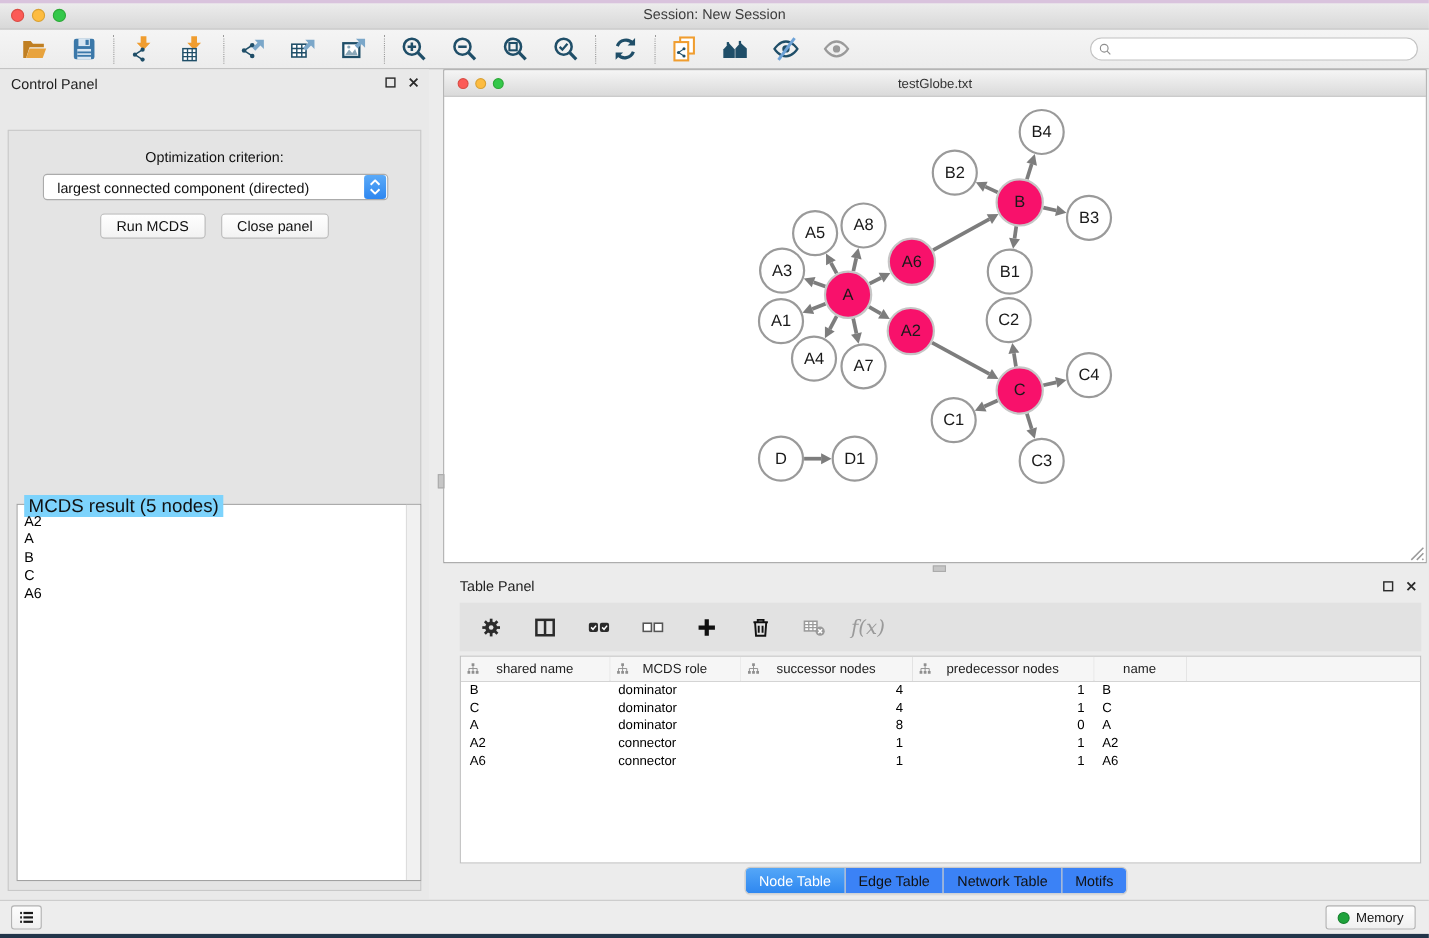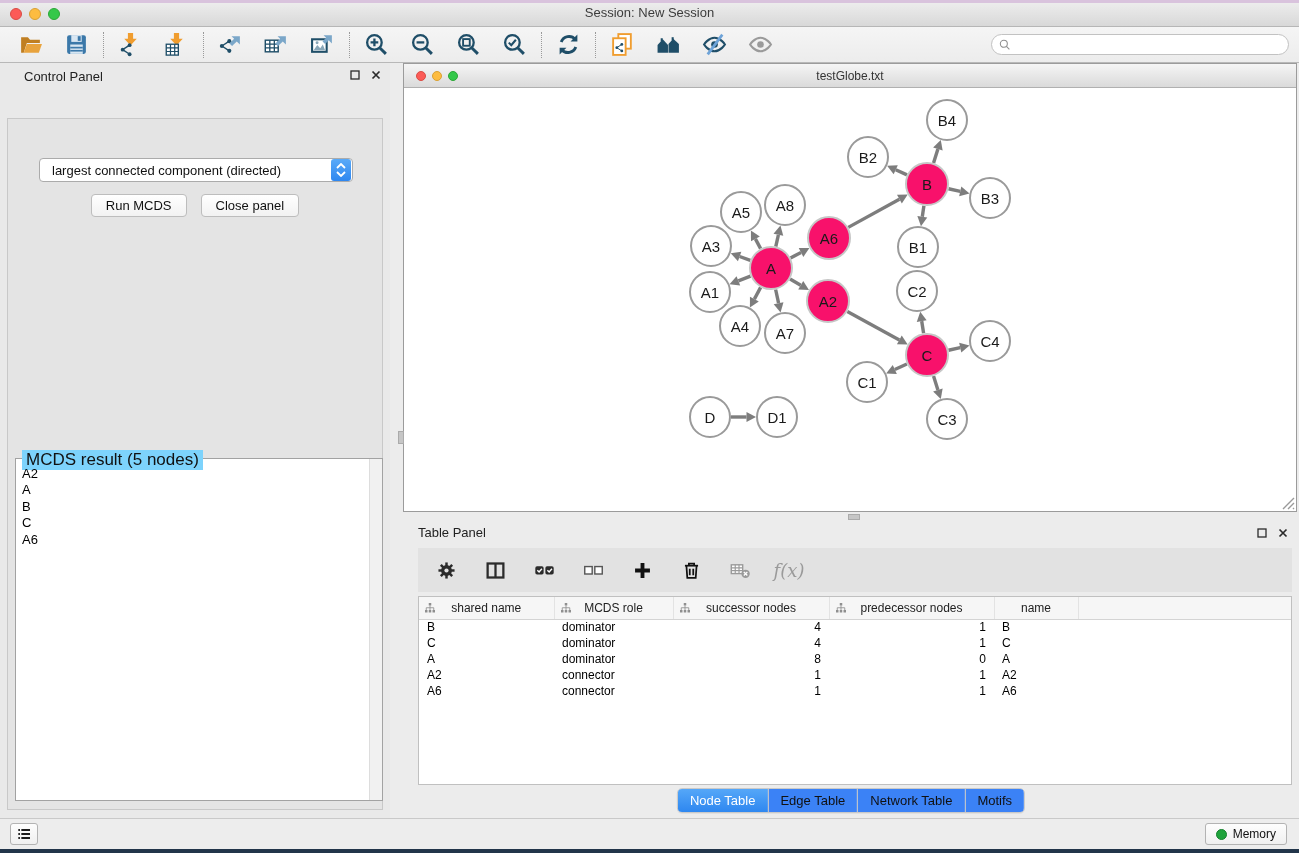--- a/index.html
+++ b/index.html
@@ -30,21 +30,21 @@
   .searchbox { margin-left:auto; margin-right:10px; width:298px; height:21px;
     background:#fff; border:1px solid #c2c2c2; border-radius:11px;
     display:flex; align-items:center; padding:0 6px; }
   .searchbox svg { width:14px; height:14px; flex:0 0 auto; }
   .searchbox input { border:none; outline:none; flex:1; font-size:12px; background:transparent;
     font-family:"Liberation Sans", sans-serif; }
 
   
   .control-panel { position:absolute; left:0; top:63px; width:390px; height:755px; background:#e9e9e9; }
   .cp-header { position:absolute; left:0; top:0; width:100%; height:26px; }
-  .cp-header .cp-title { position:absolute; left:24px; top:6px; font-size:13px; color:#222; }
+  .cp-header .cp-title { position:absolute; left:10px; top:6px; font-size:13px; color:#222; }
   .win-btns { position:absolute; right:8px; top:6px; display:flex; gap:9px; align-items:center; }
   .win-btns svg { width:12px; height:12px; }
   .cp-tabs { position:absolute; left:50%; transform:translateX(-50%); top:31px; display:flex; }
   .seg-tab { font-size:13px; color:#111; background:linear-gradient(#ffffff,#f1f1f1);
     border:1px solid #bdbdbd; padding:3px 13px; margin-left:-1px; cursor:default; white-space:nowrap; }
   .seg-tab:first-child { border-radius:4px 0 0 4px; margin-left:0; }
   .seg-tab:last-child { border-radius:0 4px 4px 0; }
   .seg-tab.selected { background:linear-gradient(#5aaaf8,#2e87f0); color:#fff; border-color:#2e7fd8;
     border-radius:4px; }
   .cp-content { position:absolute; left:7px; top:55px; width:376px; height:692px;
@@ -318,20 +318,21 @@
     <span class="win-btns">
       <svg viewBox="0 0 24 24">
         <rect x="4" y="4" width="16" height="16" fill="none" stroke="#2b2b2b" stroke-width="2.6"></rect>
       </svg>
       <svg viewBox="0 0 24 24">
         <path d="M5 5L19 19M19 5L5 19" stroke="#2b2b2b" stroke-width="3.4"></path>
       </svg>
     </span>
   </div>
   <div class="cp-content">
+    <div class="opt-label">Optimization criterion:</div>
     <div class="criterion">
       <span class="val">largest connected component (directed)</span>
       <span class="stepper">
         <svg viewBox="0 0 10 6">
             <path d="M1 5l4-4 4 4" fill="none" stroke="#fff" stroke-width="1.8"></path>
           </svg>
         <svg viewBox="0 0 10 6">
             <path d="M1 1l4 4 4-4" fill="none" stroke="#fff" stroke-width="1.8"></path>
           </svg>
       </span>

